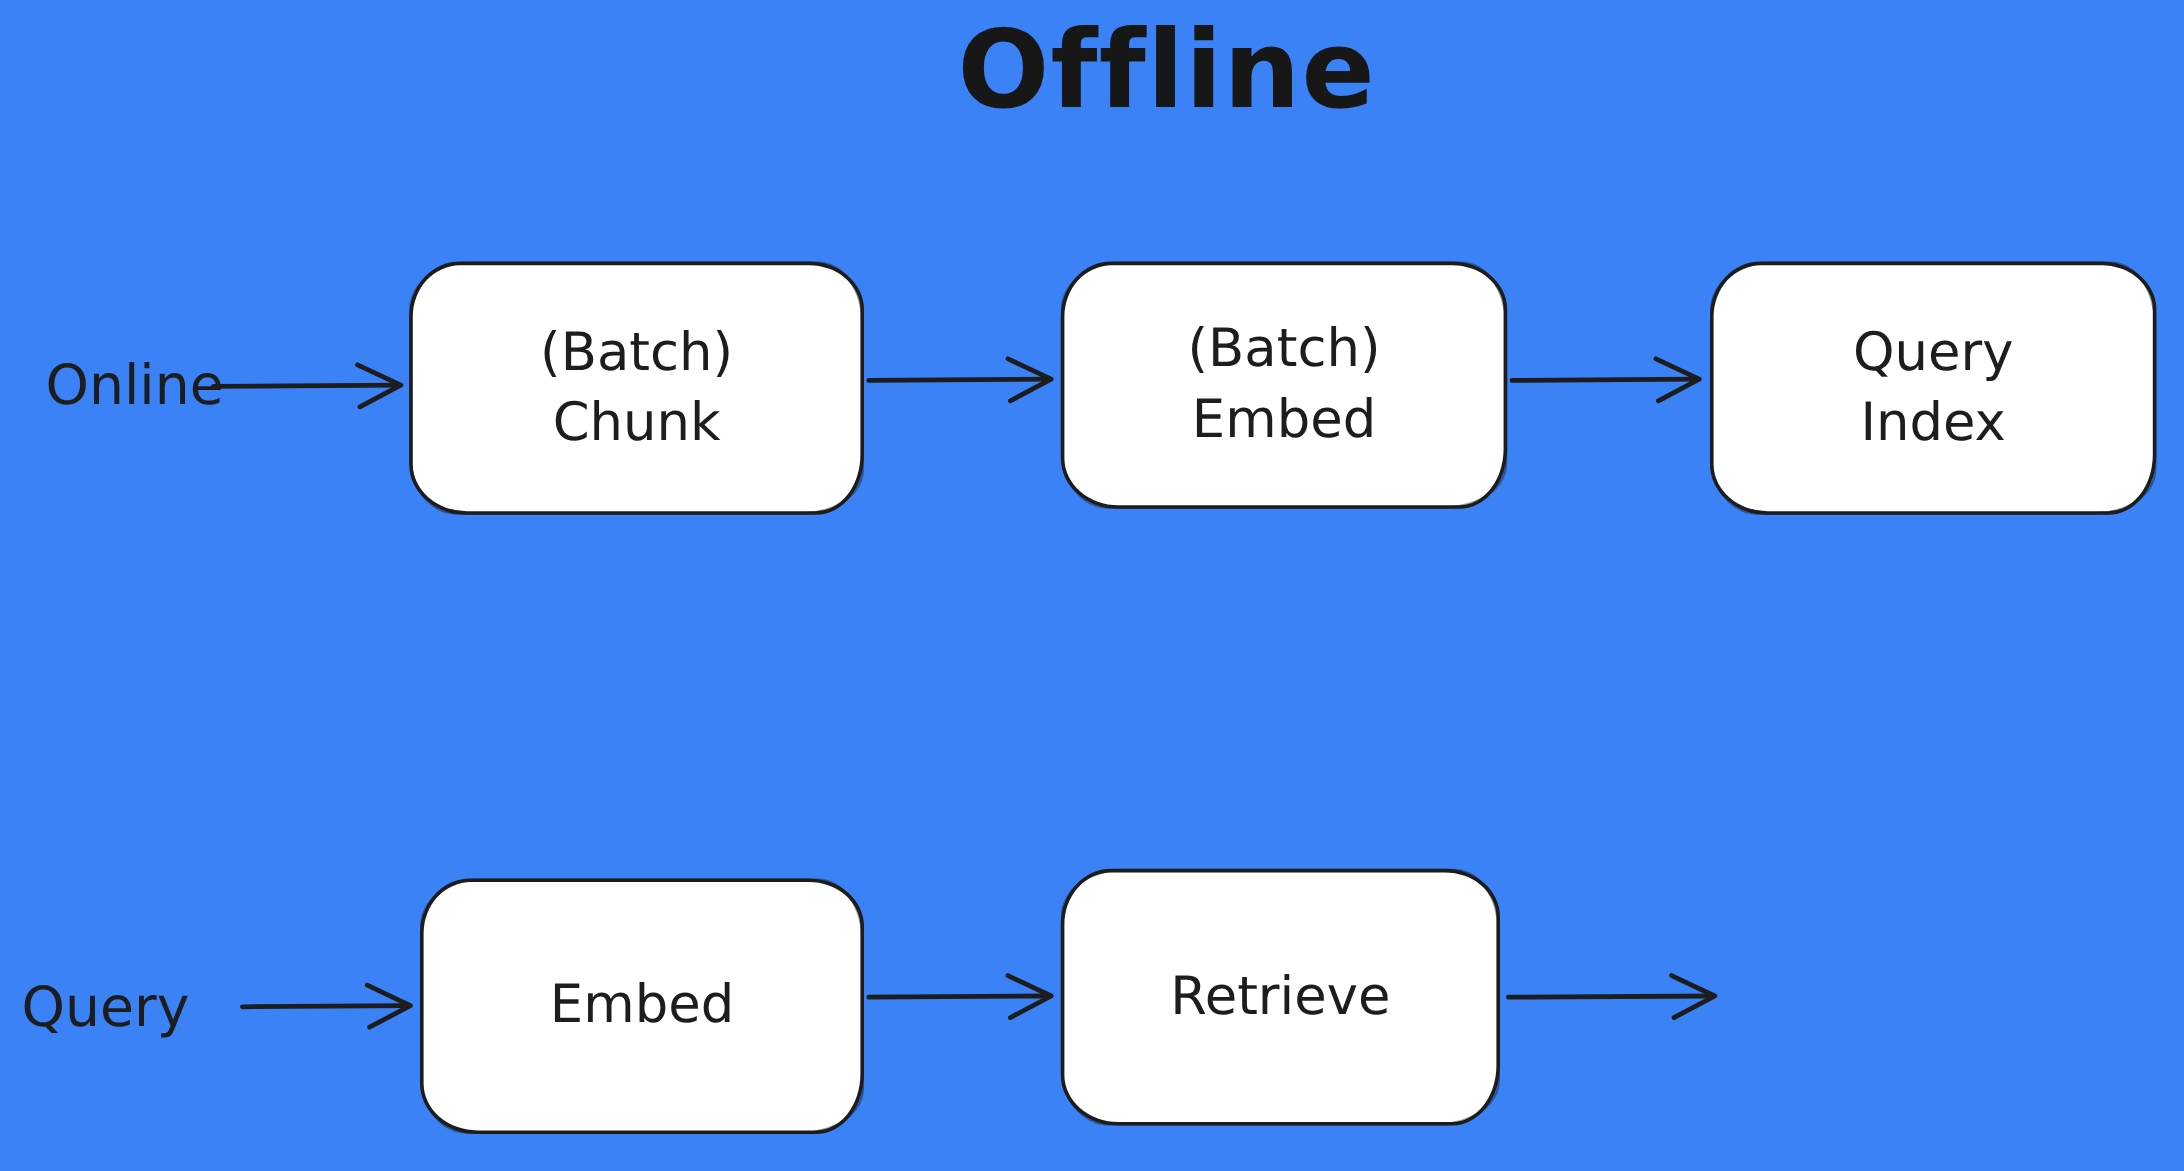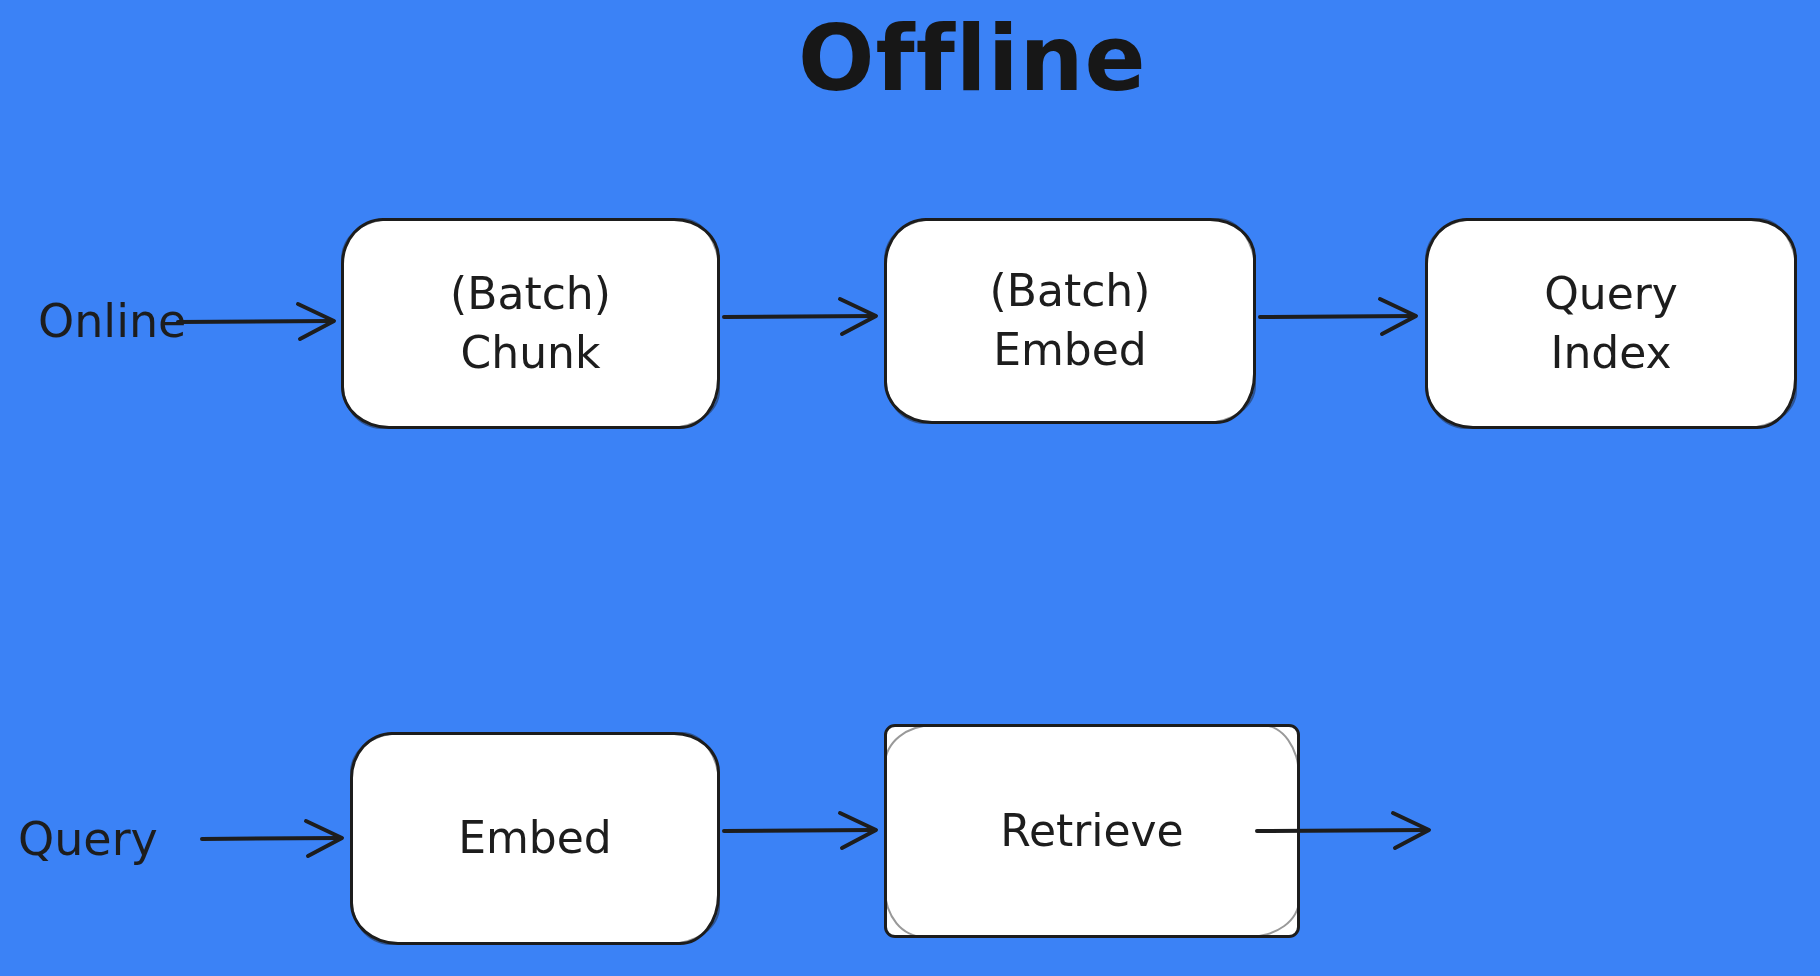--- a/index.html
+++ b/index.html
@@ -118,21 +118,21 @@
 
   <div class="node" style="left: 350px; top: 732px; width: 370px; height: 213px;">
     <div class="node-label">Embed</div>
   </div>
 
   <svg class="flow-arrow" style="left: 722px; top: 808px;" width="160" height="44" viewBox="0 0 160 44">
     <line x1="2" y1="23" x2="152" y2="22"></line>
     <polyline points="118,5 154,22 120,40"></polyline>
   </svg>
 
-  <div class="node" style="left: 884px; top: 724px; width: 416px; height: 214px; border-radius: 11px;">
+  <div class="node" style="left: 884px; top: 724px; width: 366px; height: 214px;">
     <div class="node-label">Retrieve</div>
   </div>
 
   <svg class="flow-arrow" style="left: 1255px; top: 808px;" width="180" height="44" viewBox="0 0 180 44">
     <line x1="2" y1="23" x2="172" y2="22"></line>
     <polyline points="138,5 174,22 140,40"></polyline>
   </svg>
 
 
 </div>

